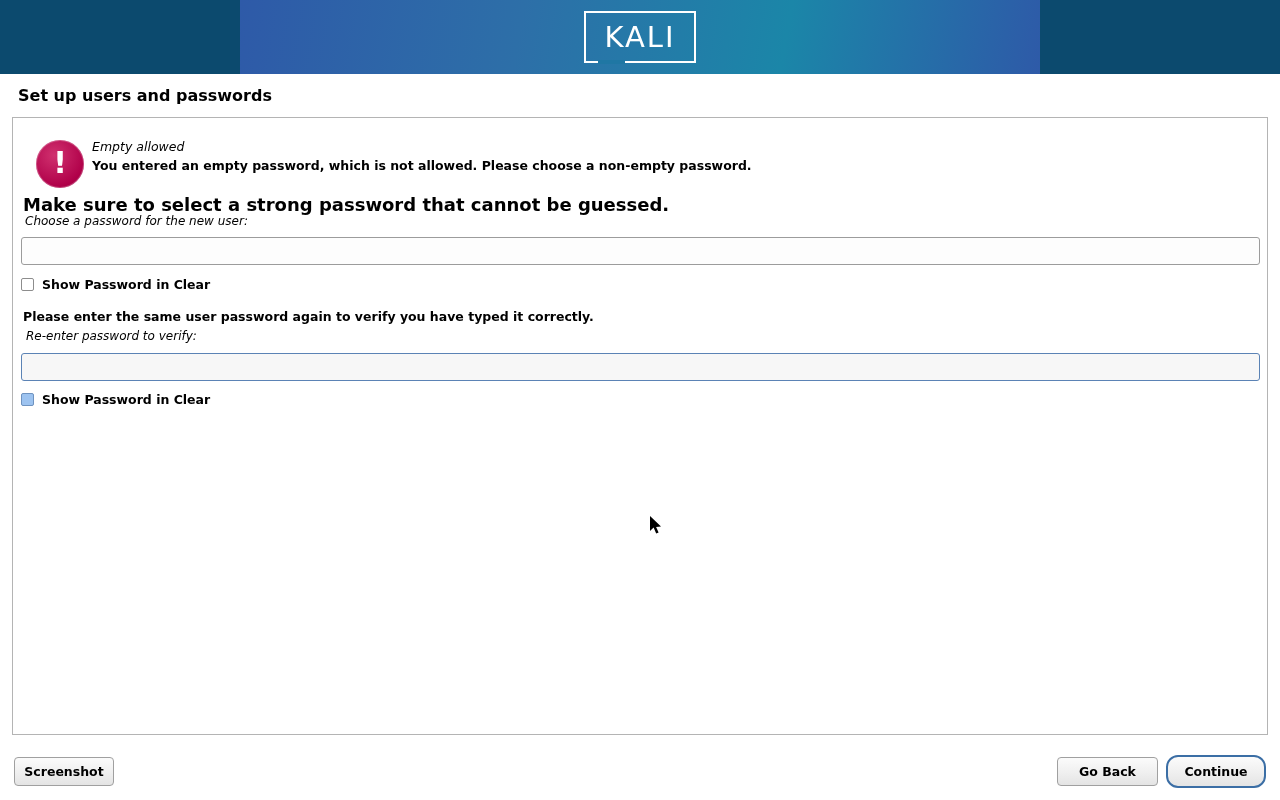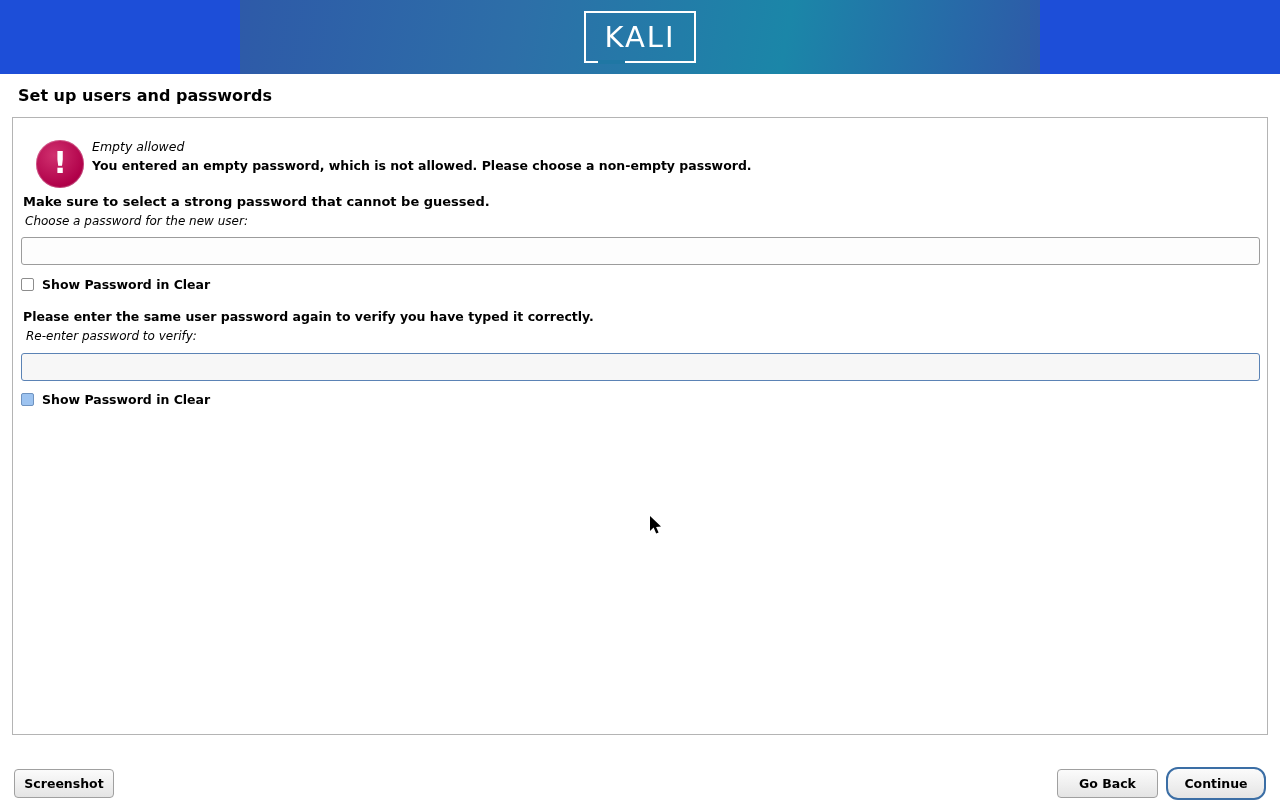--- a/index.html
+++ b/index.html
@@ -15,21 +15,21 @@
     color: #000000;
     overflow: hidden;
     position: relative;
   }
 
   
   .banner {
     position: relative;
     width: 1280px;
     height: 74px;
-    background: #1d4ed8;
+    background: #0c4a6e;
     overflow: hidden;
   }
   .banner-center {
     position: absolute;
     left: 240px;
     top: 0;
     width: 800px;
     height: 74px;
     background: linear-gradient(100deg, #2e5aa8 0%, #2d6fa8 35%, #1b86a8 68%, #2e5aa8 100%);
   }
@@ -130,21 +130,21 @@
     font-size: 12.5px;
     font-weight: bold;
     color: #000;
   }
 
   
   .strong-note {
     position: absolute;
     left: 10px;
     top: 76px;
-    font-size: 13px;
+    font-size: 18px;
     font-weight: bold;
     text-align: center;
   }
   .label-italic-1 {
     position: absolute;
     left: 12px;
     top: 96px;
     font-size: 12px;
     font-style: italic;
   }
@@ -245,21 +245,20 @@
     border-radius: 4px;
     background: linear-gradient(to bottom, #fbfbfb 0%, #efefef 55%, #e4e4e4 100%);
     font-family: "DejaVu Sans", "Liberation Sans", sans-serif;
     font-size: 12.5px;
     font-weight: bold;
     color: #000;
     display: flex;
     align-items: center;
     justify-content: center;
     cursor: default;
-    margin-top: 12px;
   }
   .btn-screenshot {
     left: 14px;
     top: 757px;
     width: 100px;
     height: 29px;
   }
   .btn-goback {
     left: 1057px;
     top: 757px;

